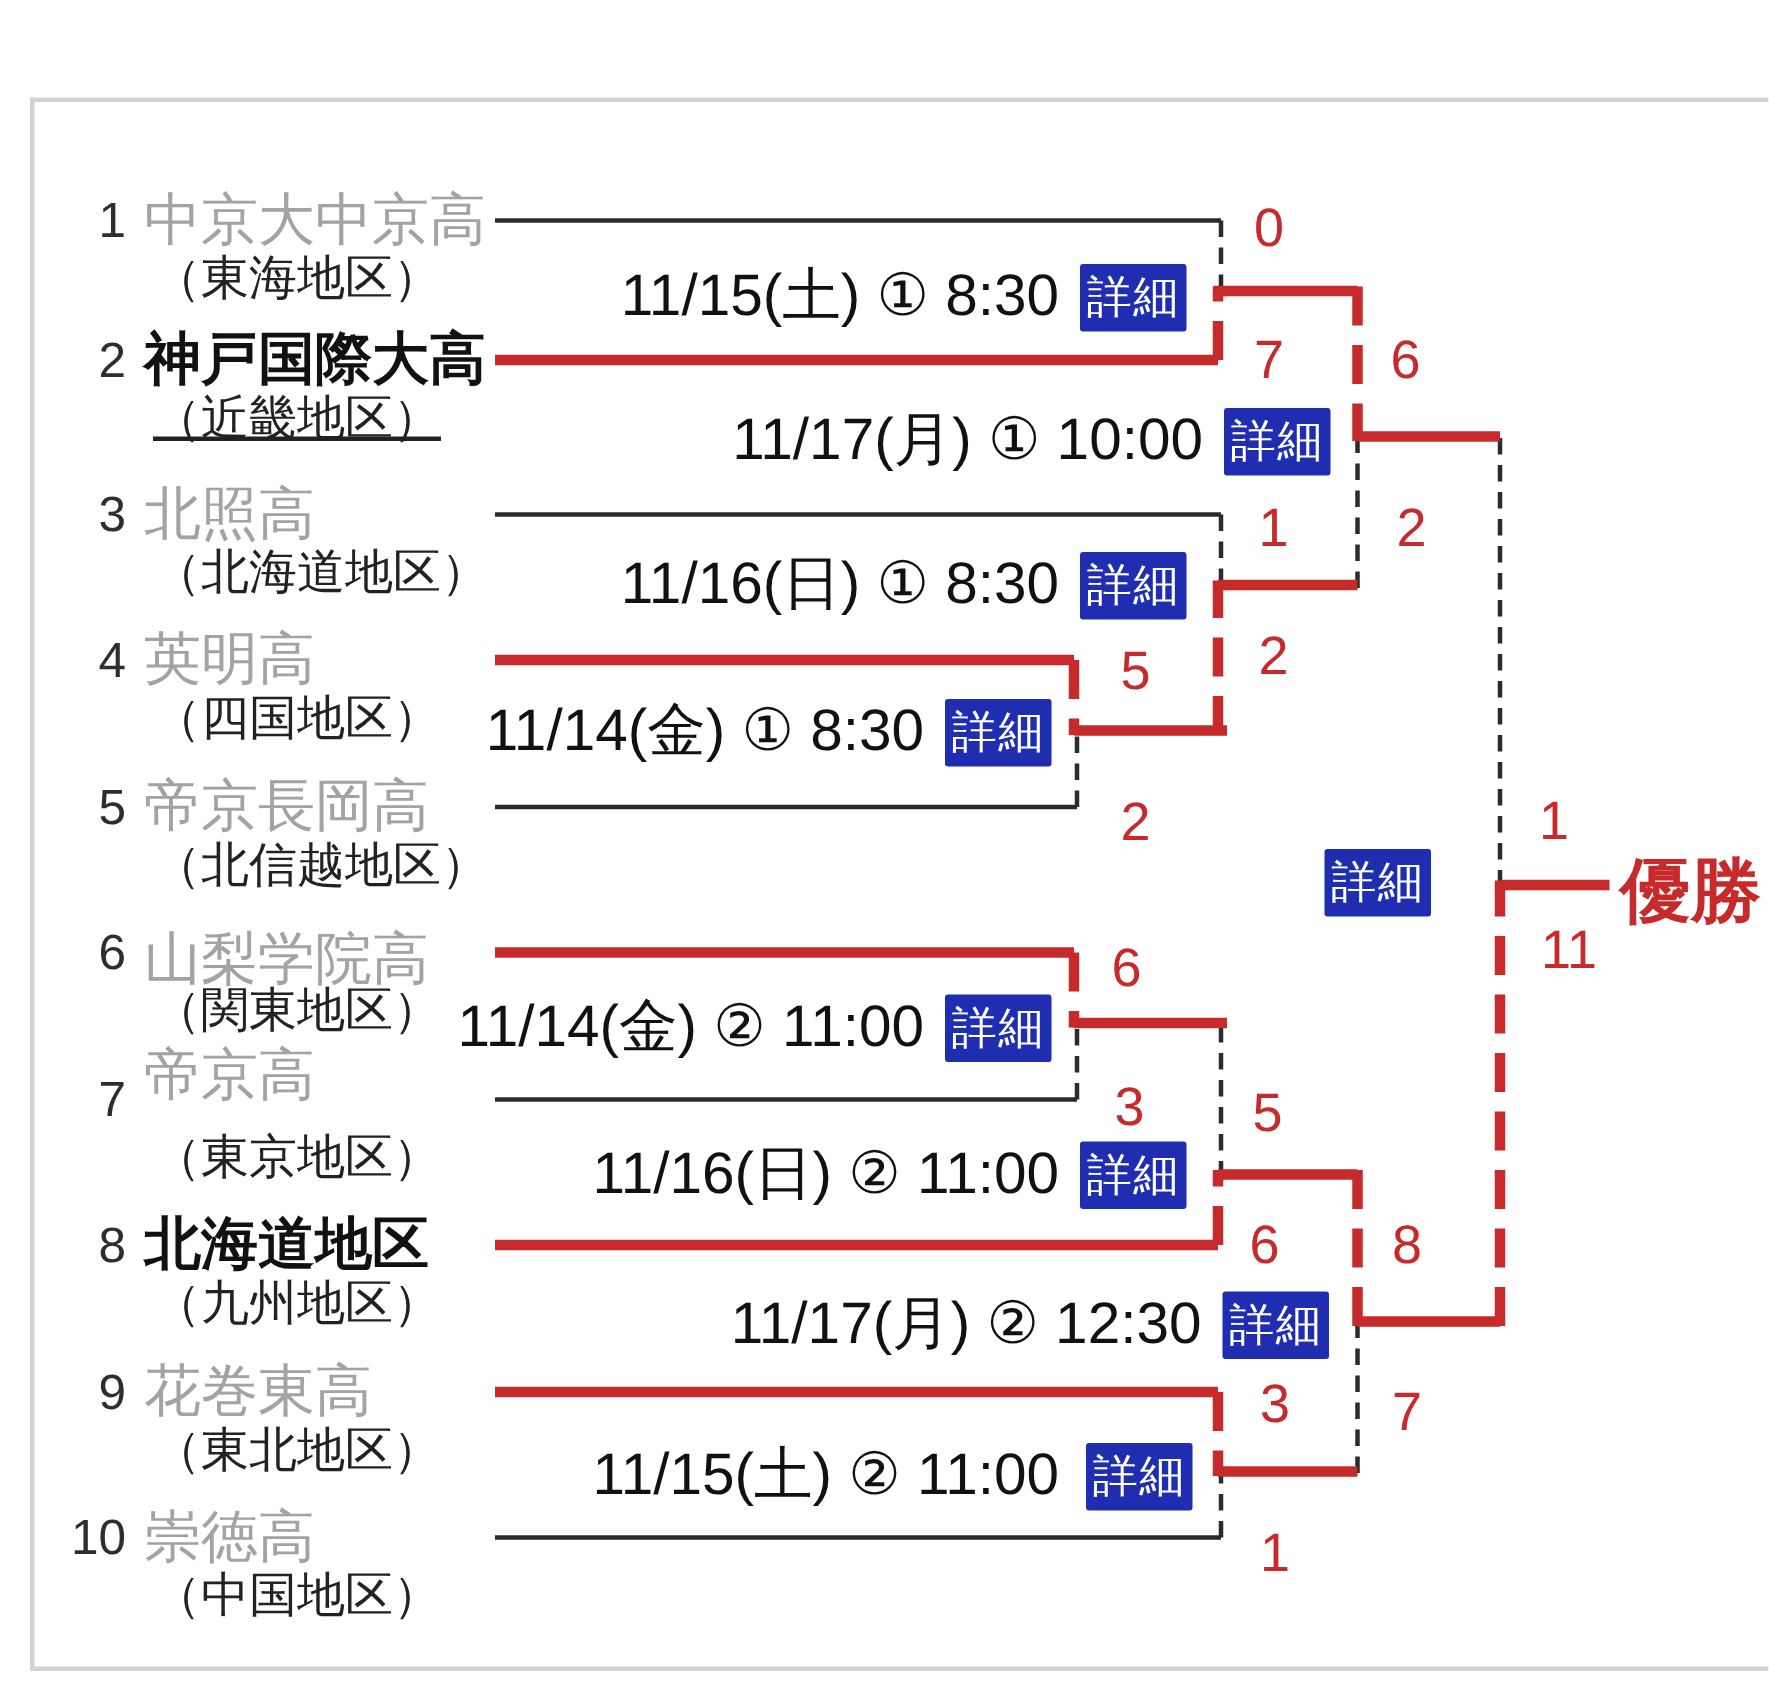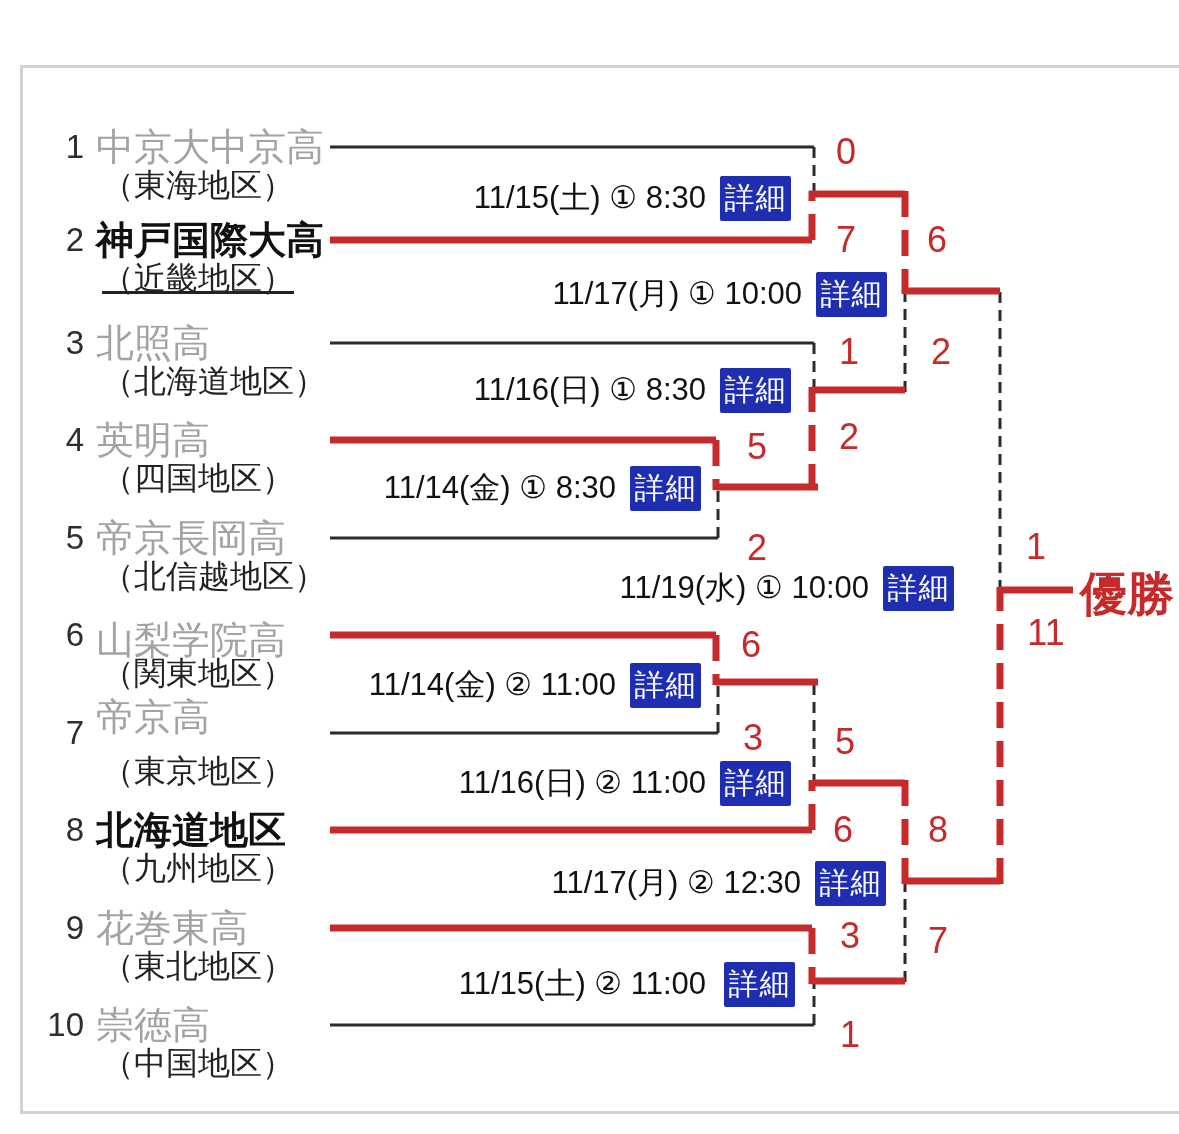--- a/index.html
+++ b/index.html
@@ -8,21 +8,21 @@
   .card{position:absolute;left:20px;top:65px;width:1159px;height:1043px;
         border-left:3px solid #d2d2d2;border-top:3px solid #d2d2d2;border-bottom:3px solid #d2d2d2;
         background:transparent;}
   svg.lines{position:absolute;left:0;top:0;width:1179px;height:1134px;pointer-events:none;}
   .seed{position:absolute;width:56px;height:48px;line-height:48px;text-align:right;
         font-size:33px;color:#2e2e2e;}
   .tname{position:absolute;left:96px;height:54px;line-height:54px;font-size:38px;color:#a3a3a3;white-space:nowrap;}
   .tname.finalist{color:#111;font-weight:bold;}
   .tregion{position:absolute;left:102px;height:42px;line-height:42px;font-size:32px;color:#222;white-space:nowrap;}
   .mlabel{position:absolute;width:330px;height:44px;line-height:44px;text-align:right;
-          font-size:31px;color:#111;white-space:nowrap;}
+          font-size:39px;color:#111;white-space:nowrap;}
   .detail-btn{position:absolute;width:71px;height:45px;background:#1f2eb0;color:#fff;
           font-size:30px;display:flex;align-items:center;justify-content:center;
           border-radius:2px;cursor:pointer;letter-spacing:1px;}
   .score{position:absolute;transform:translate(-50%,-50%);font-size:36px;color:#c62a2a;white-space:nowrap;}
   .champion{position:absolute;left:1080px;top:563px;font-size:47px;font-weight:bold;color:#c62a2a;white-space:nowrap;}
 </style>
 </head>
 <body>
 
 <div class="stage">
@@ -123,21 +123,20 @@
 
   <div class="mlabel" style="left:472px;top:272px;">11/17(月) ① 10:00</div>
   <div class="detail-btn" style="left:816px;top:272px;">詳細</div>
 
   <div class="mlabel" style="left:376px;top:368px;">11/16(日) ① 8:30</div>
   <div class="detail-btn" style="left:720px;top:368px;">詳細</div>
 
   <div class="mlabel" style="left:286px;top:466px;">11/14(金) ① 8:30</div>
   <div class="detail-btn" style="left:630px;top:466px;">詳細</div>
 
-  <div class="mlabel" style="left:539px;top:566px;">11/19(水) ① 10:00</div>
   <div class="detail-btn" style="left:883px;top:566px;">詳細</div>
 
   <div class="mlabel" style="left:286px;top:663px;">11/14(金) ② 11:00</div>
   <div class="detail-btn" style="left:630px;top:663px;">詳細</div>
 
   <div class="mlabel" style="left:376px;top:761px;">11/16(日) ② 11:00</div>
   <div class="detail-btn" style="left:720px;top:761px;">詳細</div>
 
   <div class="mlabel" style="left:471px;top:861px;">11/17(月) ② 12:30</div>
   <div class="detail-btn" style="left:815px;top:861px;">詳細</div>

